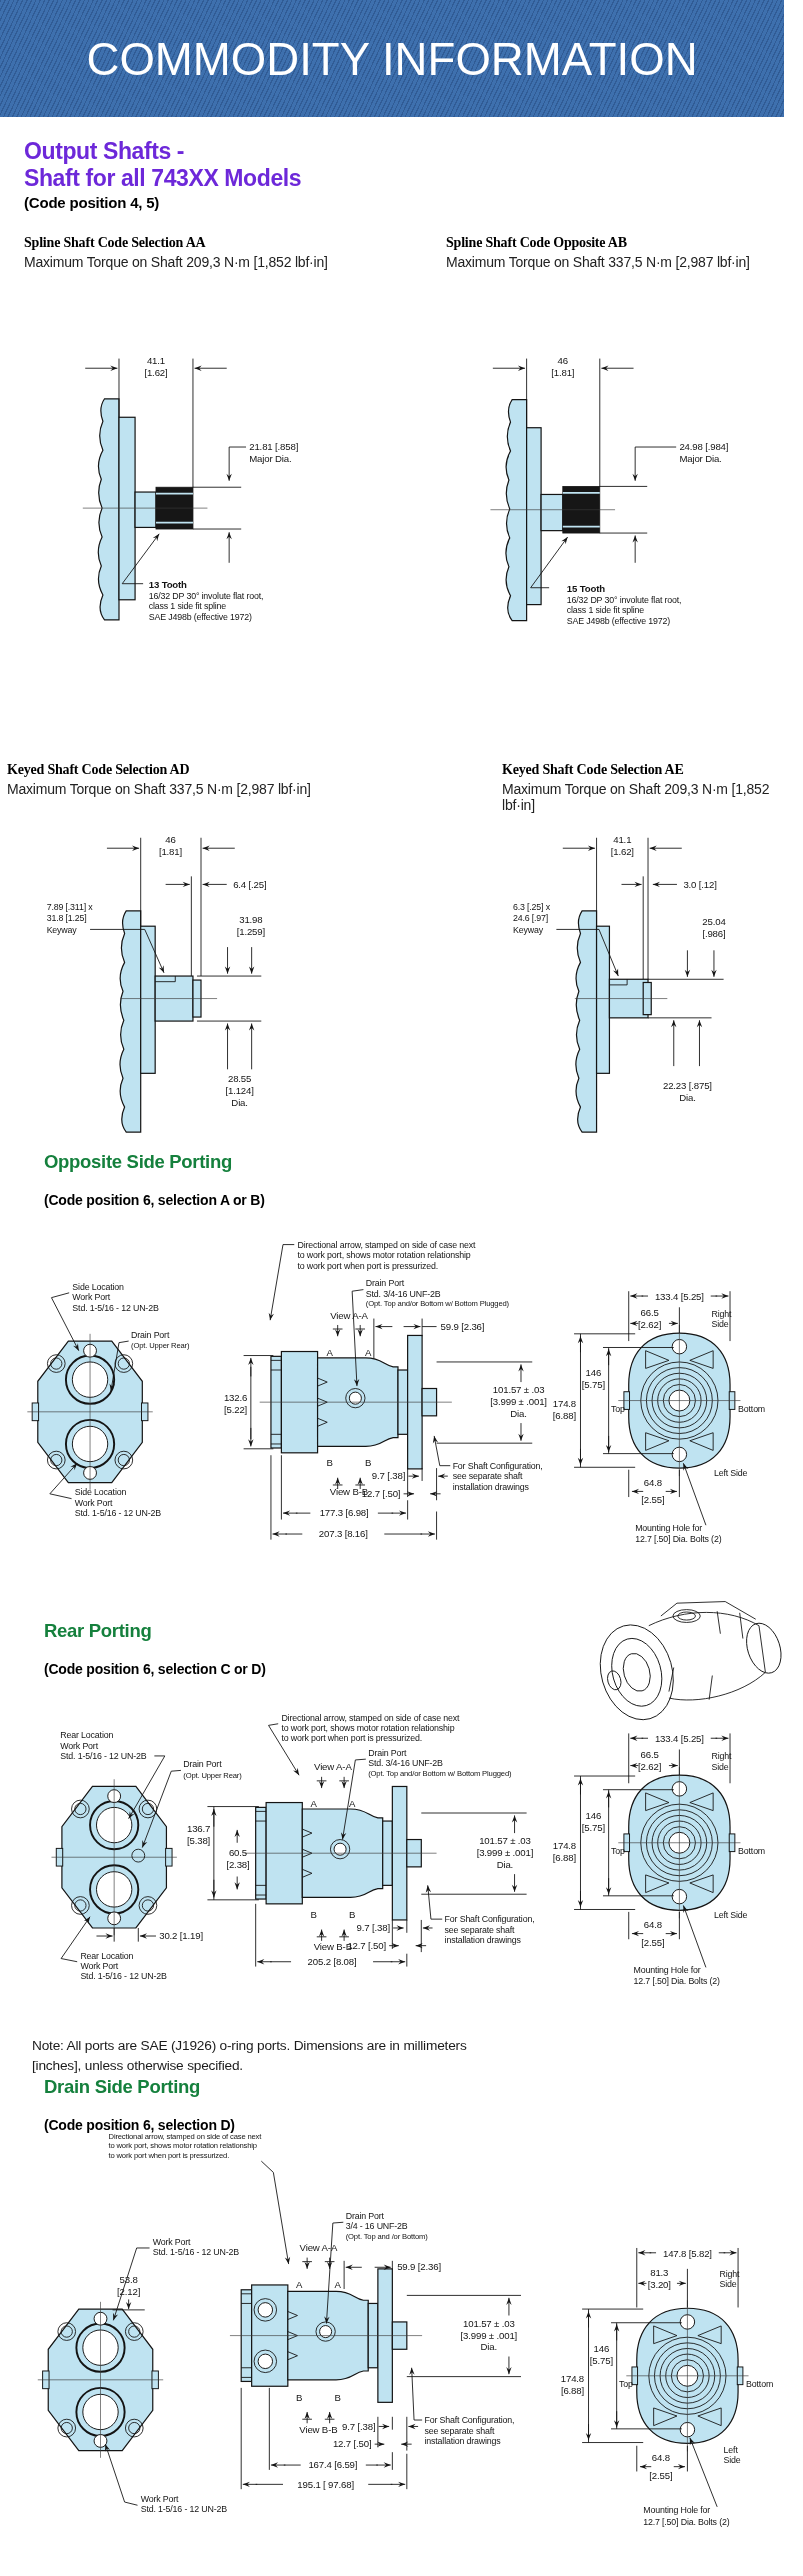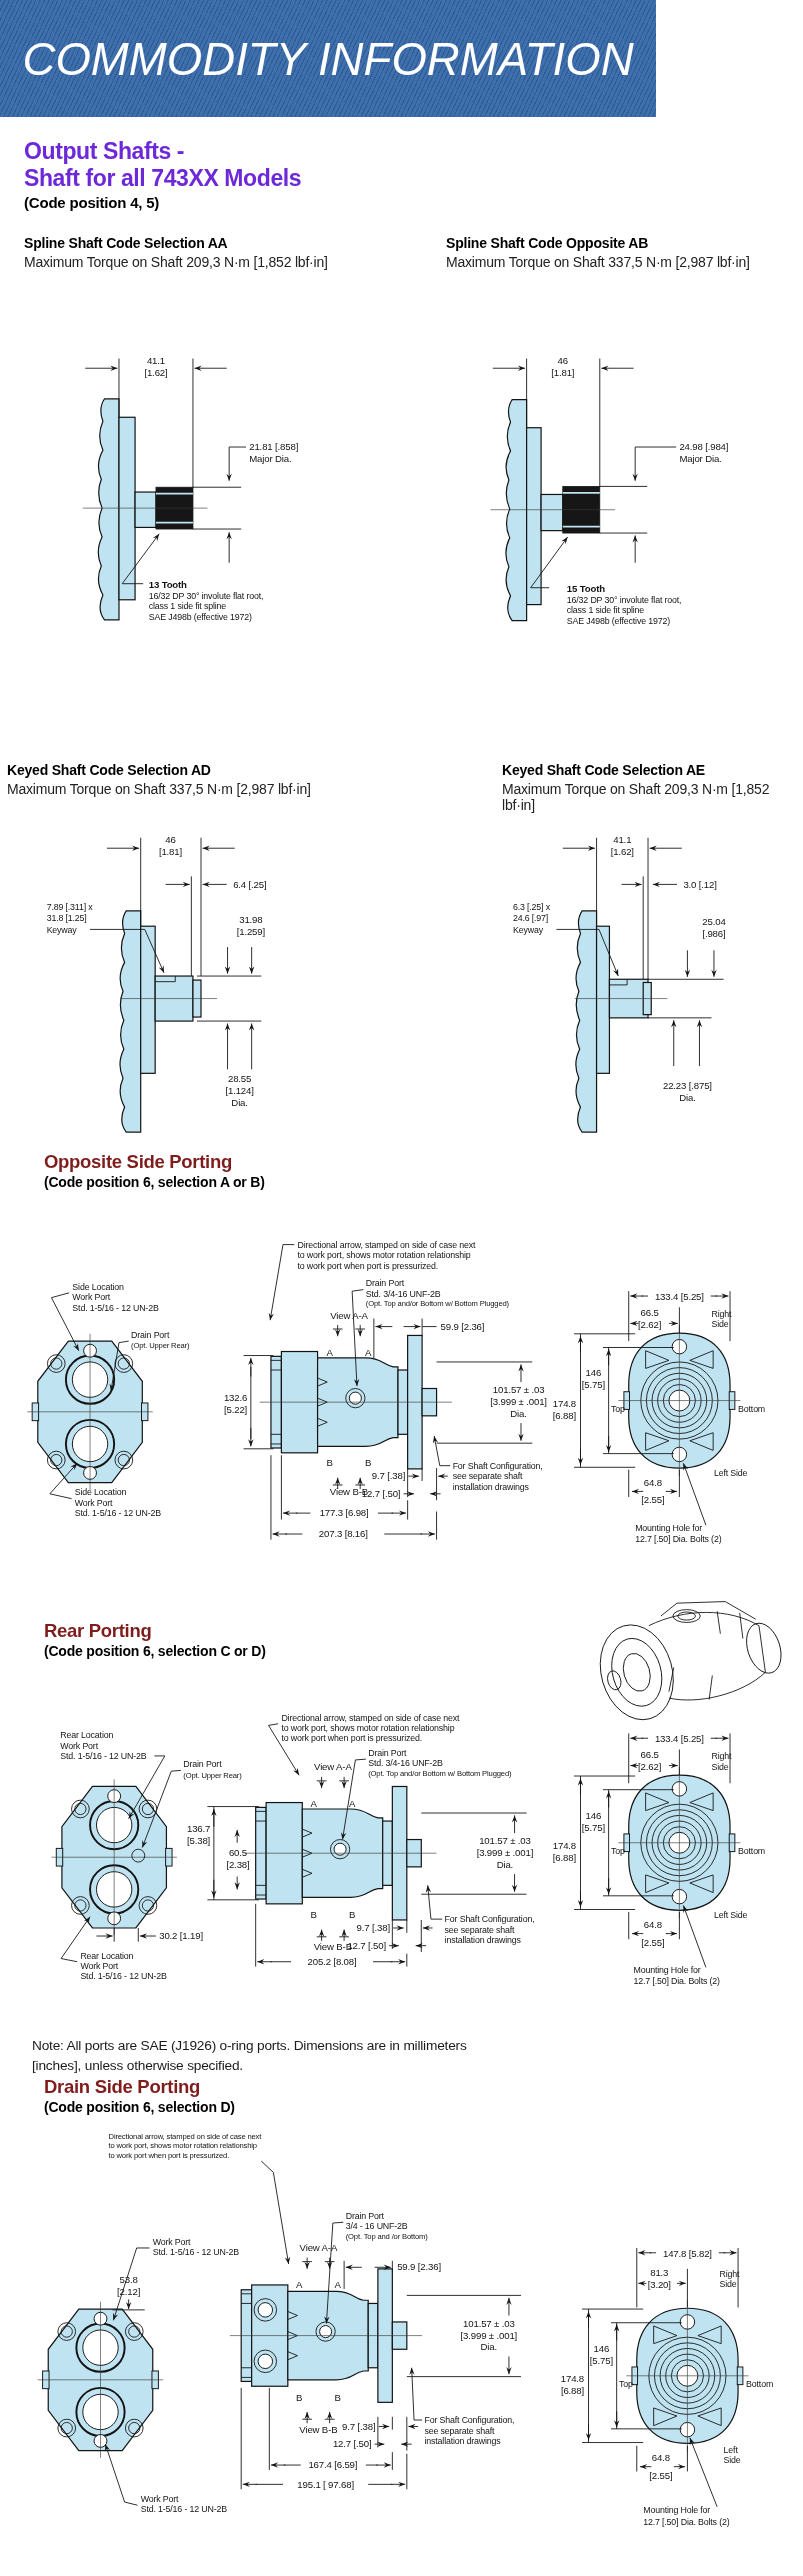--- a/index.html
+++ b/index.html
@@ -1,31 +1,31 @@
 <!DOCTYPE html>
 <html style="font-size:13px"><head>
 <meta charset="utf-8">
 <style>
   html,body{margin:0;padding:0;background:#fff;}
   .page{position:relative;width:804px;height:2576px;background:#fff;overflow:hidden;
         font-family:"Liberation Sans",sans-serif;color:#1b1b1b;}
   
-  .banner{position:absolute;left:0;top:0;width:656px;height:117px;
+  .banner{position:absolute;left:0;top:0;width:784px;height:117px;
           background-color:#3e70ae;
           background-image:repeating-linear-gradient(115deg,rgba(18,45,92,.30) 0 1.2px,rgba(255,255,255,0) 1.2px 4px);
-          display:flex;align-items:center;justify-content:center;font-style:italic;}
+          display:flex;align-items:center;justify-content:center;}
   .banner span{color:#fff;font-size:47px;letter-spacing:0px;transform:scaleX(.97);white-space:nowrap;}
   
   .abs{position:absolute;}
   .h-big{font-size:23px;font-weight:bold;line-height:26.5px;letter-spacing:-0.4px;color:#6d28d9;}
   .h-sub{font-size:15px;font-weight:bold;letter-spacing:-0.2px;color:#000;margin-top:3px;}
-  .col-title{font-size:14px;font-weight:bold;letter-spacing:-0.2px;color:#000;}
+  .col-title{font-size:14px;font-weight:bold;letter-spacing:-0.2px;color:#000;font-family:Liberation Serif, serif;}
   .col-torque{font-size:14px;color:#222;margin-top:3.2px;letter-spacing:-0.2px;}
-  .sec-h{font-size:18.5px;font-weight:bold;letter-spacing:-0.3px;color:#7f1d1d;}
-  .sec-sub{font-size:14px;font-weight:bold;letter-spacing:-0.2px;color:#000;margin-top:1px;}
+  .sec-h{font-size:18.5px;font-weight:bold;letter-spacing:-0.3px;color:#15803d;}
+  .sec-sub{font-size:14px;font-weight:bold;letter-spacing:-0.2px;color:#000;margin-top:19px;}
   .note{font-size:13.7px;color:#1b1b1b;line-height:20px;letter-spacing:-0.2px;}
   
   svg text{font-family:"Liberation Sans",sans-serif;fill:#141414;letter-spacing:-.2px;}
   .d{font-size:12px;}
   .db{font-size:12px;font-weight:bold;}
   .a{font-size:11px;}
   .as{font-size:9.5px;}
   .mid{text-anchor:middle;}
   .end{text-anchor:end;}
   .ln{stroke:#141414;stroke-width:1.1;fill:none;}

